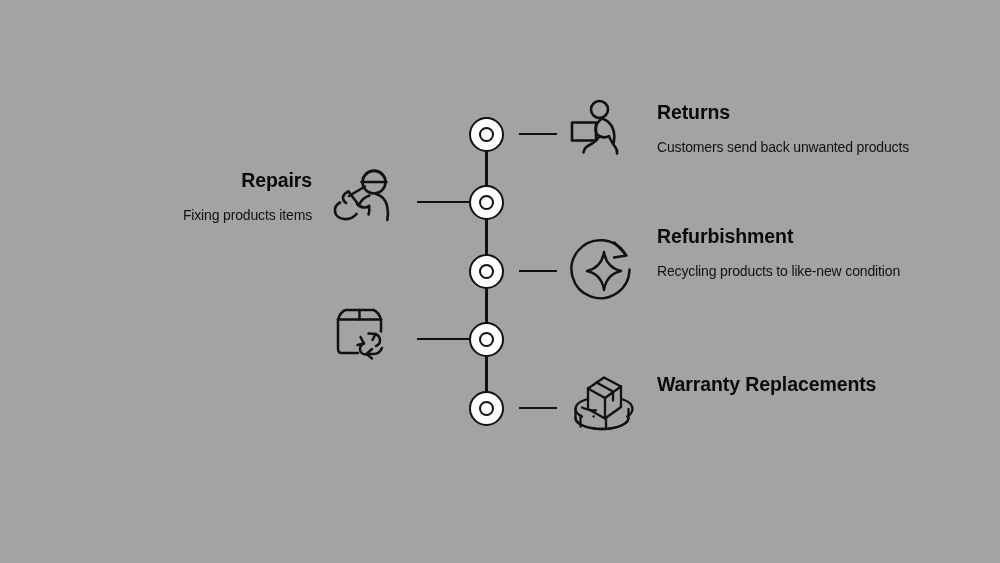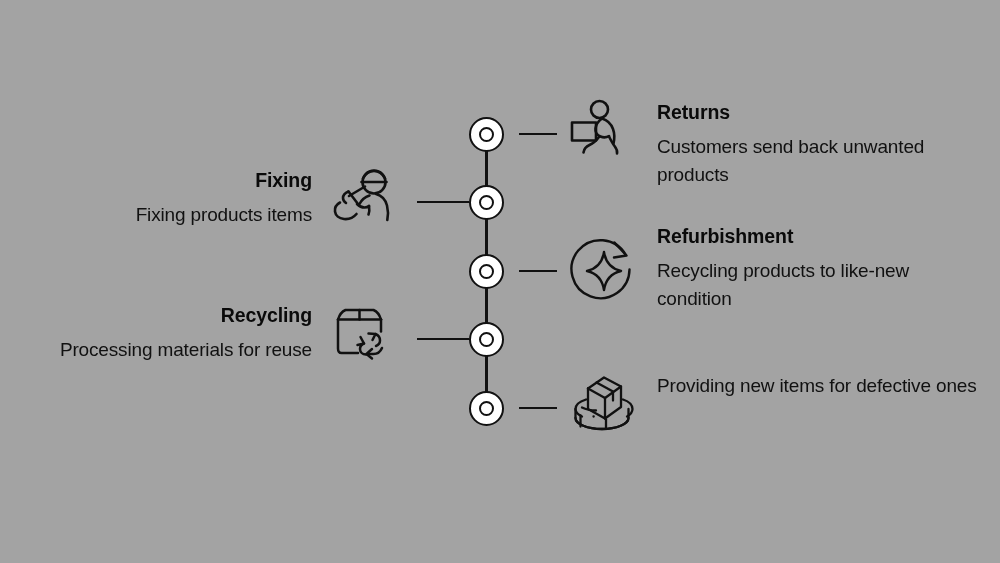--- a/index.html
+++ b/index.html
@@ -64,21 +64,21 @@
   .block.left-side  { text-align: right; }
   .title {
     font-size: 19.5px;
     font-weight: bold;
     line-height: 24px;
     letter-spacing: -0.1px;
     color: #0a0a0a;
     margin: 0;
   }
   .desc {
-    font-size: 19px;
+    font-size: 14px;
     font-weight: normal;
     line-height: 28px;
     letter-spacing: -0.15px;
     color: #111111;
     margin: 0;
   }
   .title + .desc { margin-top: 9px; }
 
   
   .icon {
@@ -127,21 +127,21 @@
       <path d="M38 20.5 22 30"></path>
       <path d="M21.5 25.5c-3.5 1.5-5.5 4-5.5 6.5 0 2 1 3.5 3 5"></path>
       <path d="M13 36.5c-3.5 2-5.5 5.5-5 9 .5 4 4 7 9 7.5 5 .5 9.5-1.5 12.5-5"></path>
       <path d="M21.5 25.5 31 38"></path>
       <path d="M30 38c2.5 2.5 5 3.5 7.5 3.5 2 0 3.5-.5 4.5-1.5"></path>
       <path d="M42 40c.5 3 .5 6-.5 8.5"></path>
     </svg>
   </div>
 
   <div class="block left-side" style="left:12px; top:168px; width:300px;">
-    <div class="title">Fixing</div>
+    <div class="title">Repairs</div>
     <div class="desc">Fixing products items</div>
   </div>
 
   <div class="node" style="left:469px; top:254px;"></div>
   <div class="connector right" style="top:270px;"></div>
 
   <div class="icon" style="left:568px; top:236px;">
     <svg viewBox="0 0 72 72" fill="none" stroke="#111111" stroke-width="2.4" stroke-linecap="round" stroke-linejoin="round">
       <path d="M57.5 18.5a29 29 0 1 0 4 15"></path>
       <polyline points="46.5,6.5 58.5,19.5 46,21.5"></polyline>
@@ -166,24 +166,20 @@
       <path d="M51 19.5v12"></path>
       <path d="M34 43.5c-2.5 1-4 3-4 5.5 0 3 2.5 5.5 6 5.5"></path>
       <polyline points="30.5,37 34,43.5 27.5,45"></polyline>
       <path d="M45.5 34c2.5 1 4.5 3.5 4.5 6.5 0 2.5-1.5 4.5-4 5.5"></path>
       <polyline points="38.5,33.5 45.5,34 42.5,40"></polyline>
       <path d="M52 48c-1.5 3.5-4.5 6-8.5 6H38"></path>
       <polyline points="42,49 36.5,54 42,58.5"></polyline>
     </svg>
   </div>
 
-  <div class="block left-side" style="left:12px; top:303px; width:300px;">
-    <div class="title">Recycling</div>
-    <div class="desc">Processing materials for reuse</div>
-  </div>
 
   <div class="node" style="left:469px; top:391px;"></div>
   <div class="connector right" style="top:407px;"></div>
 
   <div class="icon" style="left:566px; top:369px;">
     <svg viewBox="0 0 72 72" fill="none" stroke="#111111" stroke-width="2.3" stroke-linecap="round" stroke-linejoin="round">
 
       <polyline points="22,19.5 38,8.5 55,17.5 39,29"></polyline>
       <polyline points="22,19.5 22,40 39,49.5 39,29"></polyline>
       <polyline points="55,17.5 55,38 39,49.5"></polyline>
@@ -195,16 +191,16 @@
       <path d="M9.5 40v9c0 6 12 11 26.5 11s26.5-5 26.5-11v-9"></path>
       <path d="M9.5 49c0 6 12 11 26.5 11s26.5-5 26.5-11"></path>
       <path d="M16 38.5c4 2 9 3 14 3"></path>
       <path d="M14.5 46.5v11"></path>
       <path d="M40 50.5v9"></path>
       <path d="M27.5 47.5h.2"></path>
     </svg>
   </div>
 
   <div class="block right-side" style="left:657px; top:372px; width:330px;">
-    <div class="desc">Providing new items for defective ones</div>
+    <div class="title">Warranty Replacements</div>
   </div>
 
 </div>
 
 </body></html>

